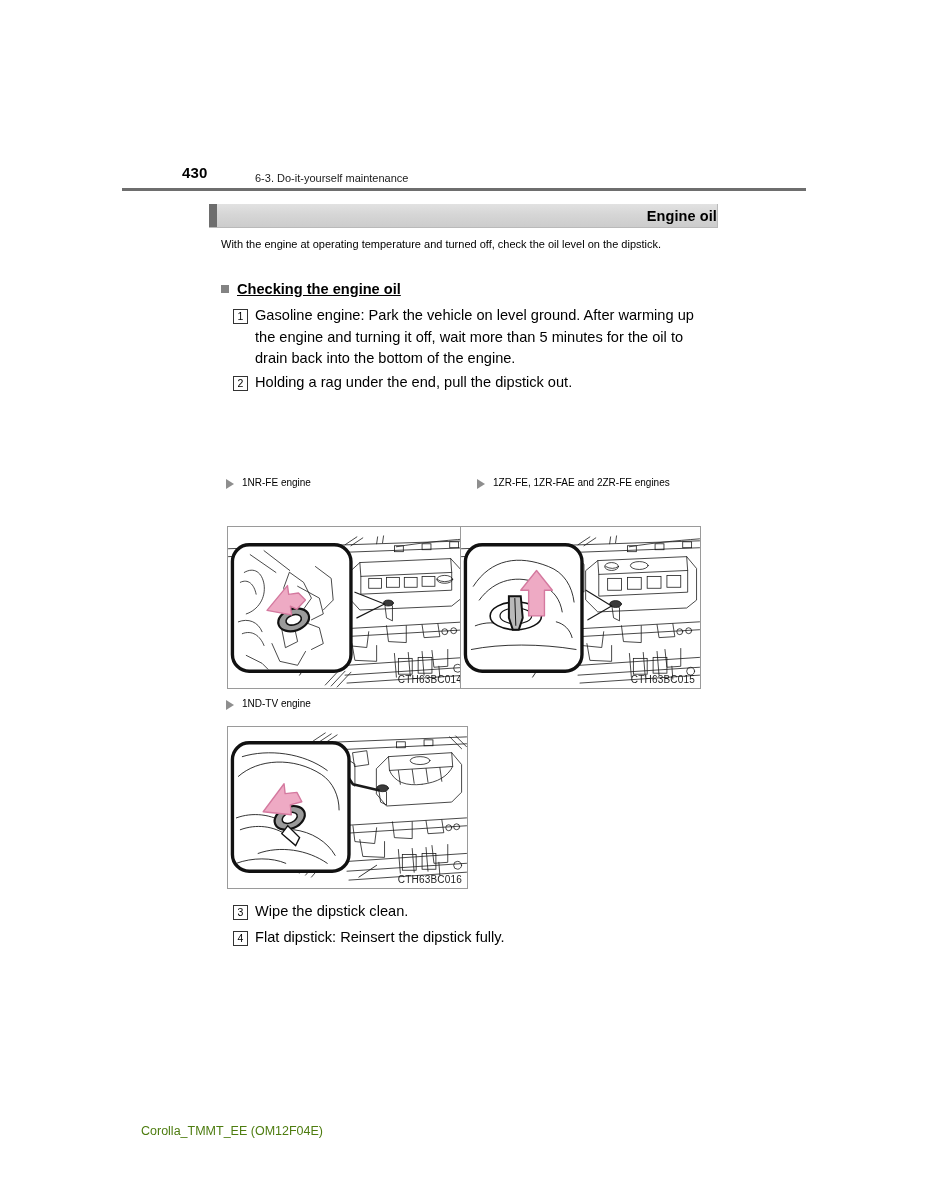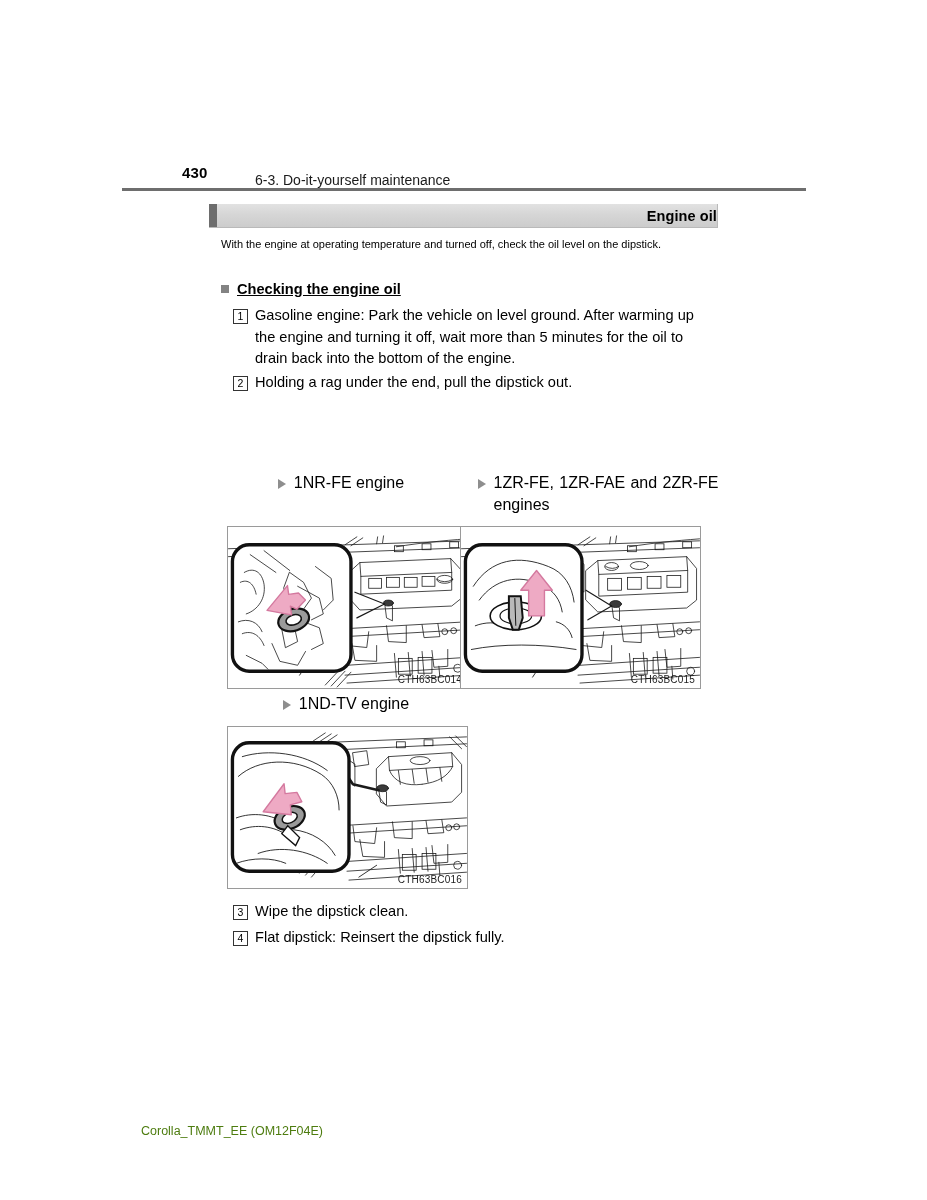--- a/index.html
+++ b/index.html
@@ -29,21 +29,21 @@
     left: 60px;
     top: 0px;
     font-size: 15px;
     font-weight: bold;
     letter-spacing: 0.2px;
   }
   #header-section {
     position: absolute;
     left: 133px;
     top: 8px;
-    font-size: 14px;
+    font-size: 11px;
     color: #1a1a1a;
   }
   #header-rule {
     position: absolute;
     left: 122px;
     top: 188px;
     width: 684px;
     height: 2.5px;
     background: #6e6e6e;
   }
@@ -152,23 +152,22 @@
     margin-top: 10px;
     margin-bottom: 5px;
   }
 
   
   .fig-label {
     position: absolute;
     display: flex;
     align-items: flex-start;
     gap: 8px;
-    font-size: 16px;
+    font-size: 10px;
     line-height: 21.5px;
-    justify-content: center;
   }
   .tri-bullet {
     flex: 0 0 auto;
     width: 0;
     height: 0;
     border-left: 8px solid #8e8e8e;
     border-top: 5px solid transparent;
     border-bottom: 5px solid transparent;
     margin-top: 7px;
   }

